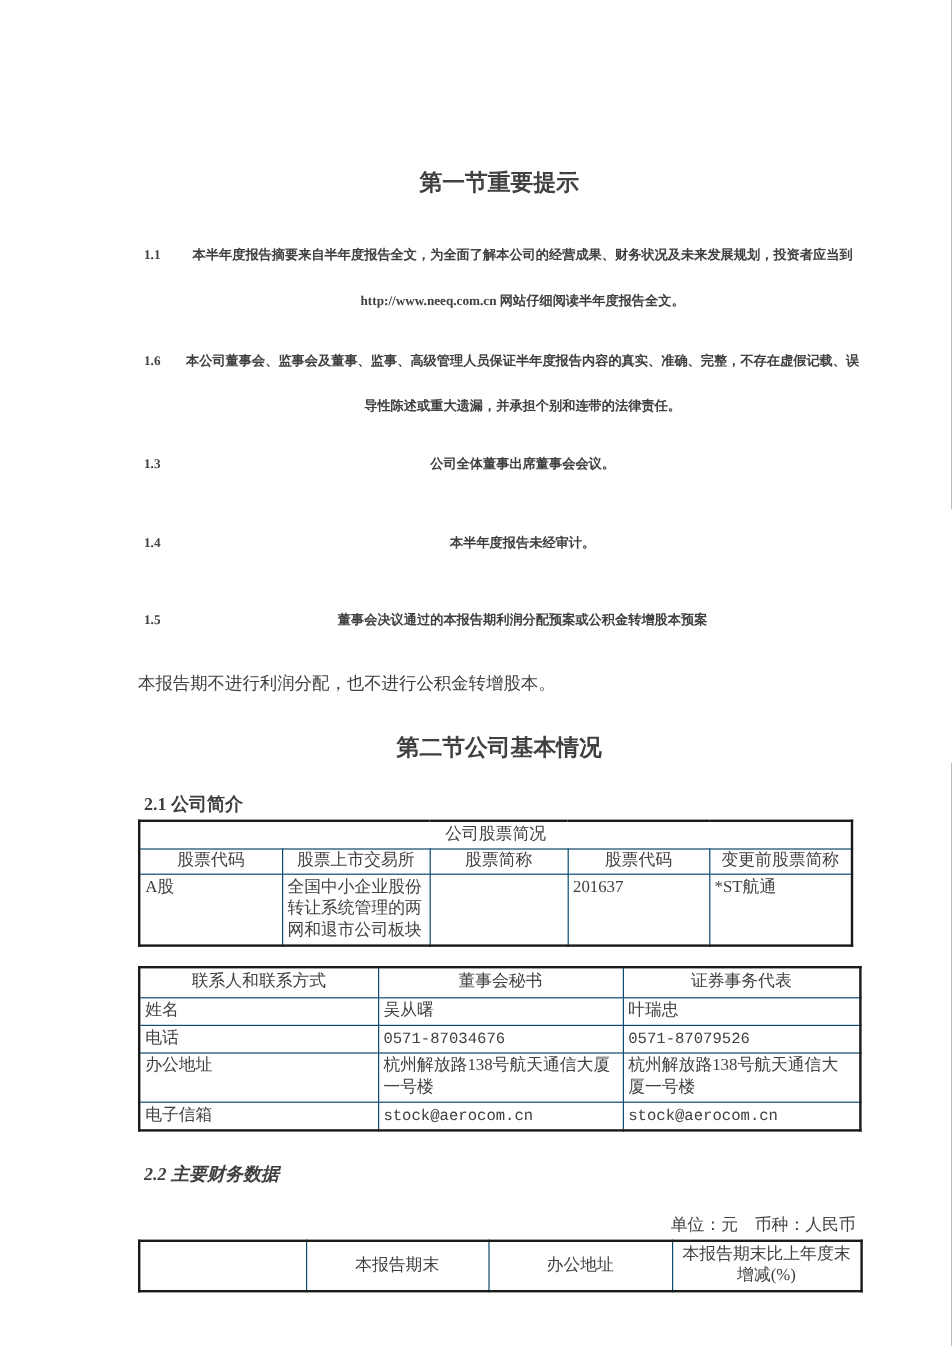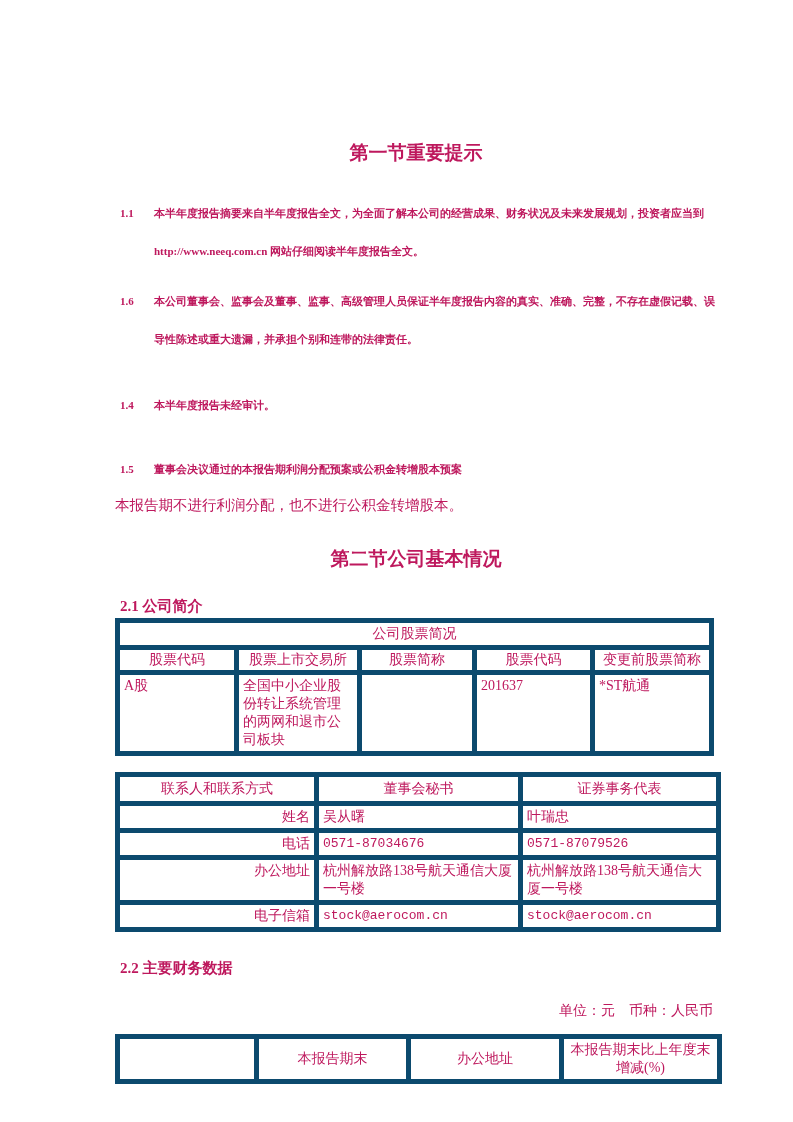--- a/index.html
+++ b/index.html
@@ -1,21 +1,21 @@
 <!DOCTYPE html>
 <html><head>
 <meta charset="utf-8">
 <style>
   html,body { margin:0; padding:0; background:#888; }
   .page {
     position:relative;
     width:793px; height:1122px;
     margin:0 auto;
     background:#ffffff;
-    color:#be185d;
+    color:#404040;
     font-family:"Liberation Serif","DejaVu Serif",serif;
     overflow:hidden;
   }
   .content {
     box-sizing:border-box;
     padding-top:140px;
     margin-left:115px;
     width:602px;
   }
   .sec-title {
@@ -26,92 +26,96 @@
   }
   .sec-title.second { margin-top:26px; }
   .para {
     display:flex;
     font-size:11px;
     font-weight:bold;
     line-height:38px;
     margin:0 0 0 5px;
   }
   .para .num { flex:0 0 34px; }
-  .para .txt { flex:1; }
+  .para .txt { flex:1;text-align:center; }
   .p11 { margin-top:28px; }
   .p12 { margin-top:12px; }
   .p13 { margin-top:10px; }
   .p14 { margin-top:28px; }
   .p15 { margin-top:26px; }
   .note {
-    margin:2px 0 0 0;
+    margin:19px 0 0 0;
     font-size:14.5px;
     line-height:30px;
     font-weight:normal;
   }
   .sub-heading {
     margin:24px 0 0 5px;
     font-size:15px;
     font-weight:bold;
     line-height:20px;
   }
-  .sub-heading.s22 { margin-top:26px; }
+  .sub-heading.s22 { margin-top:26px;font-style:italic; }
   .unit-note {
     margin-top:24px;
     font-size:14px;
     line-height:18px;
     text-align:right;
     padding-right:4px;
   }
   table {
     border-collapse:collapse;
     table-layout:fixed;
     font-size:14px;
     line-height:18px;
     border:2px solid #1a1a1a;
   }
   th, td {
-    border:5px solid #0c4a6e;
+    border:1px solid #0c4a6e;
     padding:2px 4px;
     font-weight:normal;
     word-break:break-all;
   }
   
   .t1 { width:594px; margin-top:2px; }
   .t1 .caption-cell { text-align:center; }
   .t1 th { text-align:center; padding:1px 2px; }
   .t1 td { text-align:left; vertical-align:top; }
   
   .t2 { width:601px; margin-top:16px; }
   .t2 th { text-align:center; padding:3px 18px; }
-  .t2 td.label { text-align:right; vertical-align:top; }
+  .t2 td.label { text-align:left; vertical-align:top; }
   .t2 td { text-align:left; vertical-align:top; }
   .t2 .mono { font-family:"Liberation Mono","DejaVu Sans Mono",monospace; font-size:13px; }
   
-  .t3 { width:602px; margin-top:14px;border-radius:17px; }
+  .t3 { width:602px; margin-top:2px;border-radius:17px; }
   .t3 th { text-align:center; vertical-align:middle; padding:2px 3px; height:34px; }
 </style>
 </head>
 <body>
 
 <div class="page">
   <div class="content">
 
     <h1 class="sec-title">第一节重要提示</h1>
 
     <div class="para p11">
       <span class="num">1.1</span>
       <span class="txt">本半年度报告摘要来自半年度报告全文，为全面了解本公司的经营成果、财务状况及未来发展规划，投资者应当到 http://www.neeq.com.cn 网站仔细阅读半年度报告全文。</span>
     </div>
 
     <div class="para p12">
       <span class="num">1.6</span>
       <span class="txt">本公司董事会、监事会及董事、监事、高级管理人员保证半年度报告内容的真实、准确、完整，不存在虚假记载、误导性陈述或重大遗漏，并承担个别和连带的法律责任。</span>
     </div>
 
+    <div class="para p13">
+      <span class="num">1.3</span>
+      <span class="txt">公司全体董事出席董事会会议。</span>
+    </div>
 
     <div class="para p14">
       <span class="num">1.4</span>
       <span class="txt">本半年度报告未经审计。</span>
     </div>
 
     <div class="para p15">
       <span class="num">1.5</span>
       <span class="txt">董事会决议通过的本报告期利润分配预案或公积金转增股本预案</span>
     </div>

